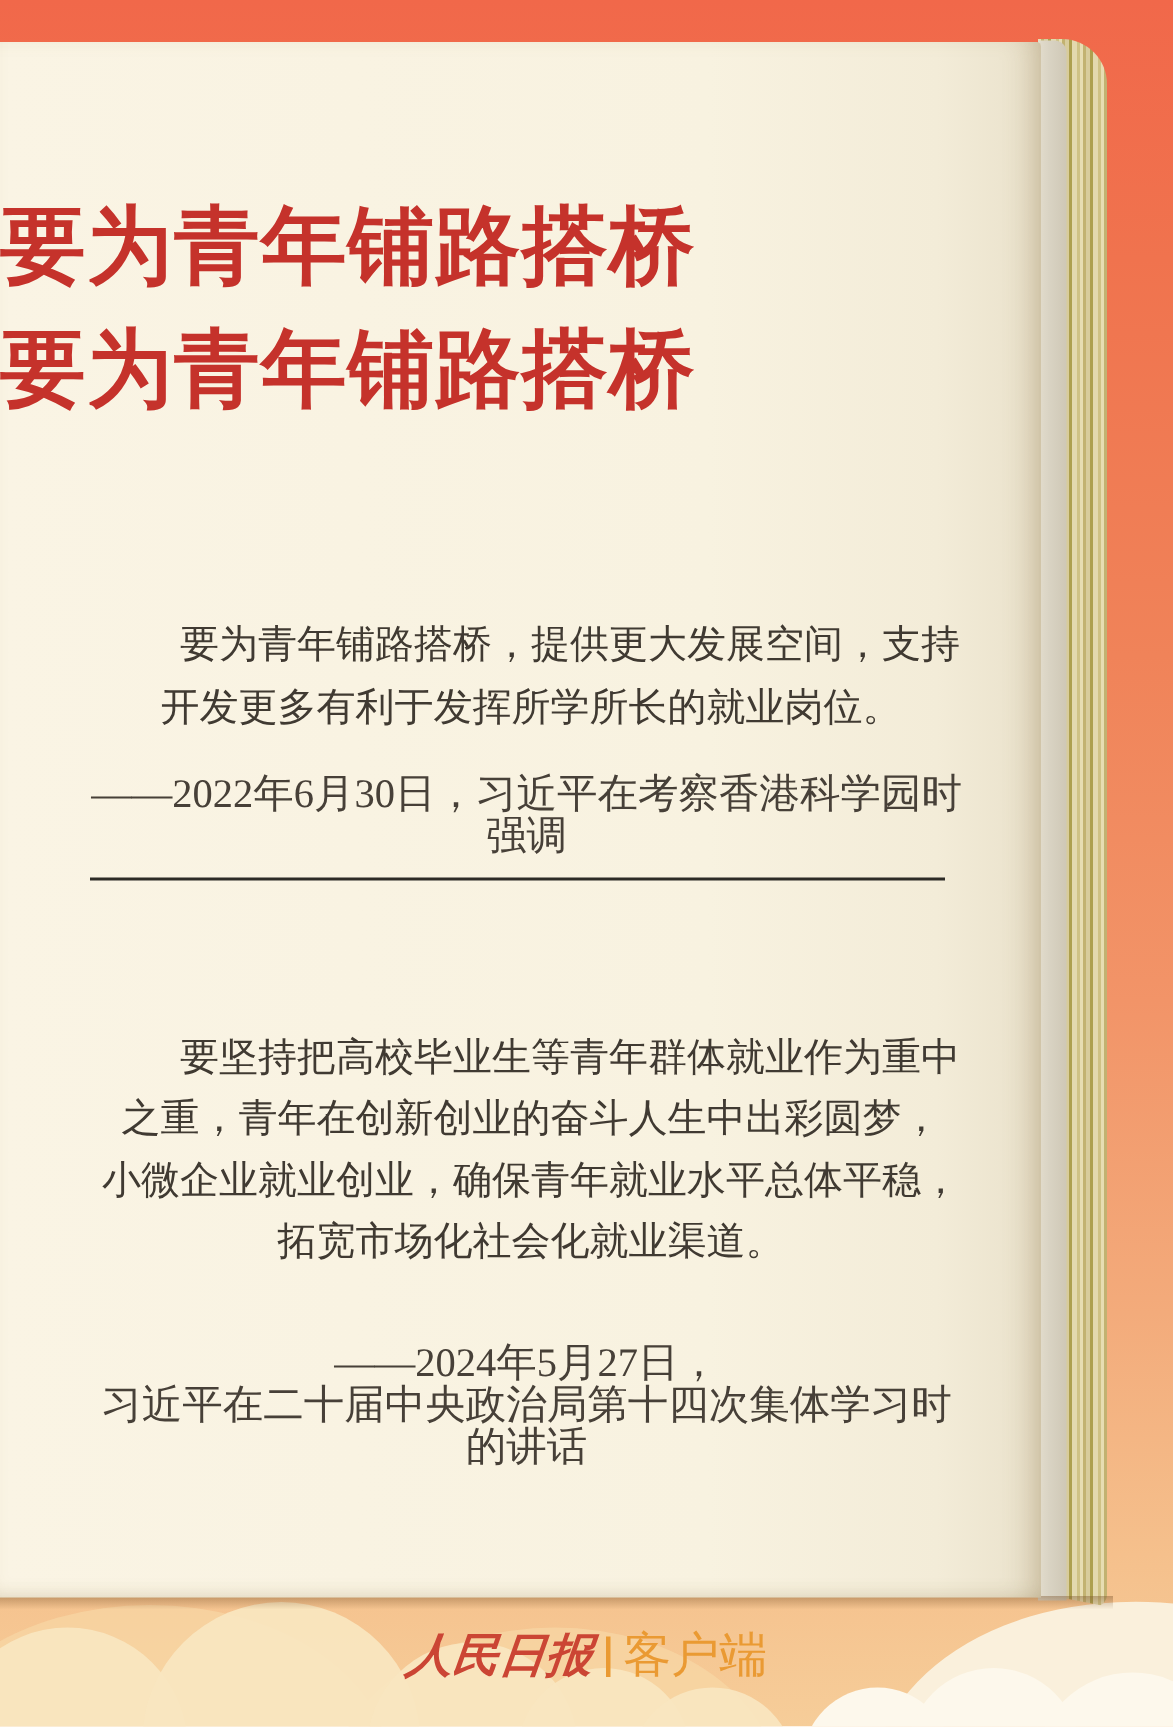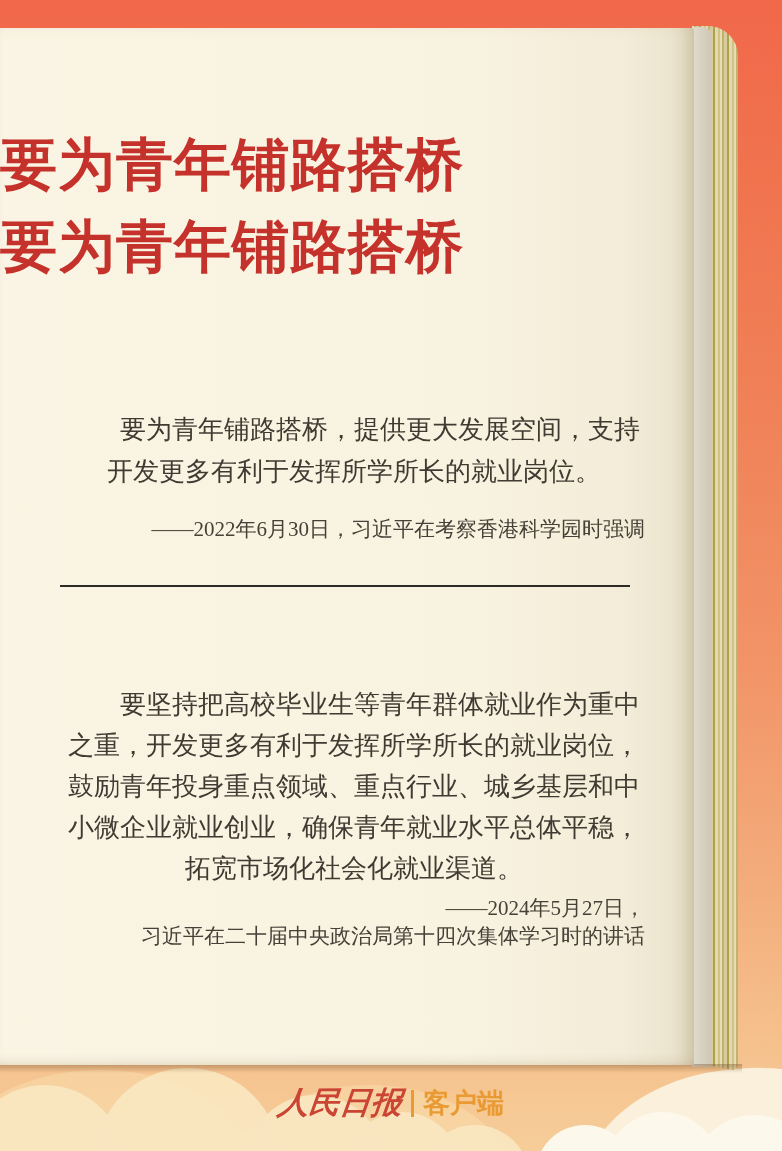--- a/index.html
+++ b/index.html
@@ -31,33 +31,33 @@
     background:linear-gradient(180deg,rgba(122,82,42,.42),rgba(122,82,42,0));}
 
   
   .headline{position:absolute;left:0;top:96px;width:694px;text-align:left;
     color:#c5322b;font-weight:900;font-size:57px;line-height:82px;letter-spacing:1px;}
   .quote{position:absolute;left:57px;width:594px;color:#403a32;
     font-size:26px;line-height:32px;text-align:center;}
   .quote .line.indent{text-indent:2em;}
   .quote1{top:381px;line-height:42px;}
   .quote2{top:656px;line-height:41px;}
-  .attribution{position:absolute;left:57px;width:588px;text-align:right;
-    color:#474038;font-size:21px;line-height:28px;}
+  .attribution{position:absolute;left:57px;width:588px;text-align:center;
+    color:#474038;font-size:27px;line-height:28px;}
   .attr1{top:487px;}
   .attr2{top:866px;}
   .divider{position:absolute;left:60px;top:557px;width:570px;height:2px;background:#2d2b26;}
 
   
   .brand{position:absolute;left:0;top:1082px;width:782px;display:flex;
     align-items:center;justify-content:center;gap:9px;}
   .brand-name{color:#cb4534;font-size:31px;font-weight:900;font-style:italic;
     font-family:"Liberation Serif","DejaVu Serif",serif;transform:skewX(-6deg);}
   .brand-bar{width:3px;height:27px;background:#ea9a33;}
-  .brand-product{color:#ea9a33;font-size:27px;font-weight:700;
+  .brand-product{color:#ea9a33;font-size:32px;font-weight:400;
     font-family:"Liberation Sans","DejaVu Sans",sans-serif;}
 </style>
 </head>
 <body>
 
 <div class="stage">
 
   <div class="cloud cloud-soft" style="left:-60px;top:1070px;width:320px;height:220px;"></div>
   <div class="cloud cloud-soft" style="left:220px;top:1085px;width:300px;height:220px;"></div>
   <div class="cloud cloud-main" style="left:-35px;top:1085px;width:160px;height:160px;"></div>
@@ -83,22 +83,21 @@
     <div class="quote quote1">
       <div class="line indent">要为青年铺路搭桥，提供更大发展空间，支持</div>
       <div class="line">开发更多有利于发挥所学所长的就业岗位。</div>
     </div>
     <div class="attribution attr1">——2022年6月30日，习近平在考察香港科学园时强调</div>
 
     <div class="divider"></div>
 
     <div class="quote quote2">
       <div class="line indent">要坚持把高校毕业生等青年群体就业作为重中</div>
-      <div class="line">之重，开发更多有利于发挥所学所长的就业岗位，</div>
-      <div class="line">鼓励青年投身重点领域、重点行业、城乡基层和中</div>
+      <div class="line">之重，青年在创新创业的奋斗人生中出彩圆梦，</div>
       <div class="line">小微企业就业创业，确保青年就业水平总体平稳，</div>
       <div class="line">拓宽市场化社会化就业渠道。</div>
     </div>
     <div class="attribution attr2">
       <div>——2024年5月27日，</div>
       <div>习近平在二十届中央政治局第十四次集体学习时的讲话</div>
     </div>
   </div>
 
   <div class="brand">

